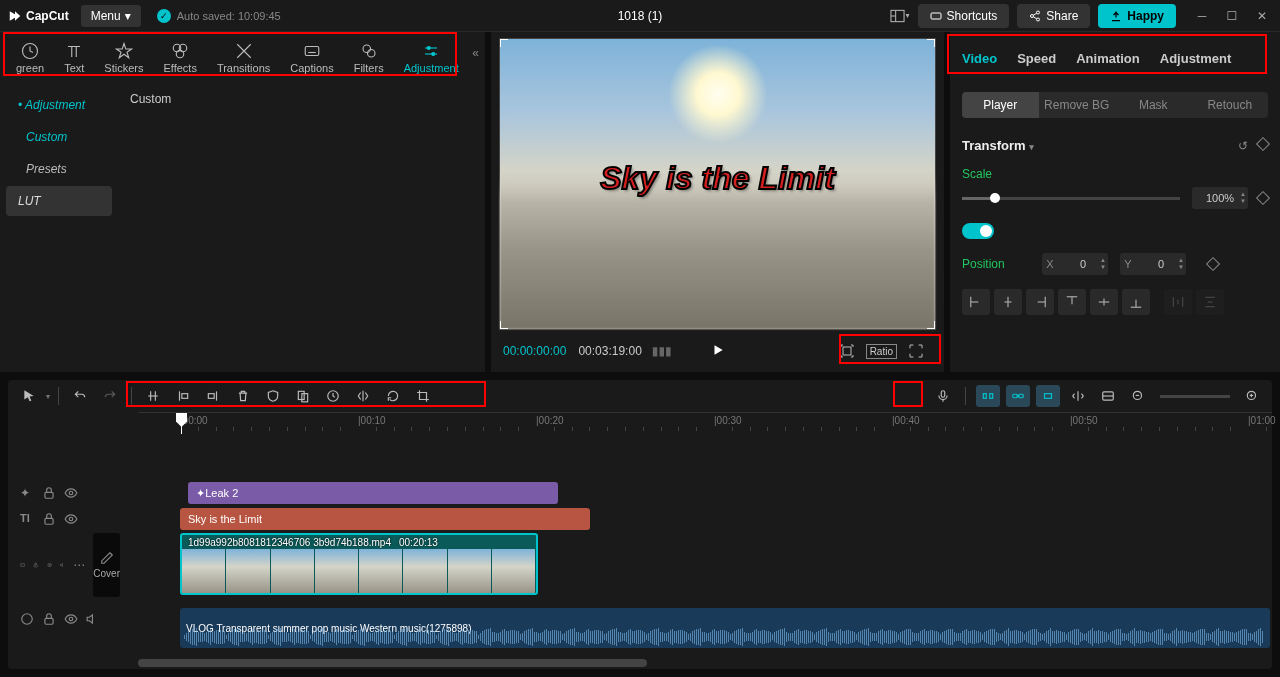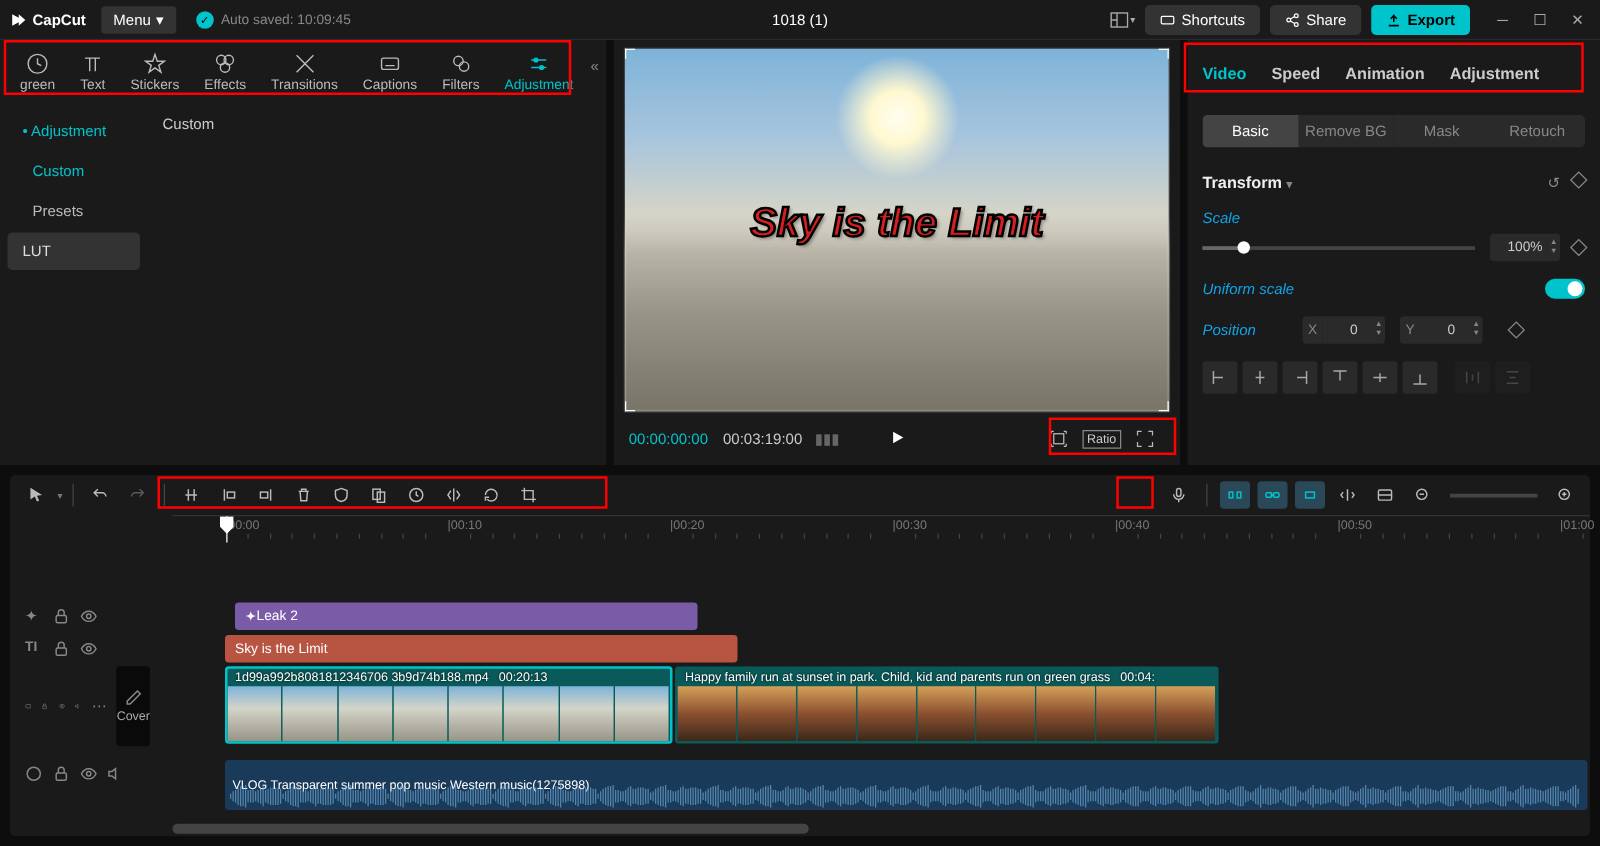--- a/index.html
+++ b/index.html
@@ -24,21 +24,21 @@
 .main-row { display: flex; height: 340px; }
 .left-panel { width: 485px; background: #1a1a1a; display: flex; flex-direction: column; }
 .tool-tabs { height: 52px; display: flex; align-items: center; padding: 0 6px; position: relative; }
 .tool-tab { display: flex; flex-direction: column; align-items: center; gap: 2px; padding: 4px 10px; color: #bbb; font-size: 11px; cursor: pointer; }
 .tool-tab.active { color: #00c4cc; }
 .tool-tab svg { width: 18px; height: 18px; }
 .collapse-btn { position: absolute; right: 6px; top: 14px; color: #888; cursor: pointer; }
 
 .left-content { flex: 1; display: flex; }
 .sidebar { width: 118px; padding: 6px; }
-.side-item { padding: 8px 12px; color: #bbb; font-size: 12px; border-radius: 4px; cursor: pointer; margin-bottom: 2px; }
+.side-item { padding: 8px 12px; color: #bbb; font-size: 12px; border-radius: 4px; cursor: pointer; margin-bottom: 2px; font-style: italic; }
 .side-item.active { color: #00c4cc; }
 .side-item.lut { background: #333; color: #ddd; }
 .content-area { flex: 1; padding: 8px 12px; }
 .content-title { color: #ccc; font-size: 12px; margin-bottom: 8px; }
 .thumb-box { width: 86px; height: 86px; background: #0a0a0a; border-radius: 4px; display: flex; align-items: center; justify-content: center; text-align: center; font-size: 11px; color: #ccc; cursor: pointer; padding: 4px; }
 
 
 .player-panel { flex: 1; background: #1a1a1a; margin-left: 6px; display: flex; flex-direction: column; padding: 0 8px; }
 .player-header { height: 40px; display: flex; align-items: center; justify-content: space-between; color: #aaa; font-size: 12px; padding-top: 12px; }
 .video-preview { flex: 1; background: #000; position: relative; border: 1px solid #444; margin-top: 6px; }
@@ -67,21 +67,21 @@
 .insp-tab { color: #ccc; font-size: 13px; font-weight: 600; cursor: pointer; }
 .insp-tab.active { color: #00c4cc; }
 .insp-subtabs { display: flex; margin-top: 20px; border-radius: 4px; overflow: hidden; }
 .insp-subtab { flex: 1; padding: 6px 0; text-align: center; background: #2a2a2a; color: #888; font-size: 12px; cursor: pointer; }
 .insp-subtab.active { background: #444; color: #fff; }
 .insp-section { margin-top: 20px; }
 .insp-section-h { display: flex; align-items: center; justify-content: space-between; margin-bottom: 14px; }
 .insp-section-h .title { color: #eee; font-size: 13px; font-weight: 600; }
 .insp-icons { display: flex; gap: 10px; color: #888; }
 .insp-row { display: flex; align-items: center; margin-bottom: 14px; }
-.insp-label { width: 80px; color: #0ea5e9; font-size: 12px; font-style: italic; }
+.insp-label { width: 80px; color: #22c55e; font-size: 12px; }
 .slider { flex: 1; height: 3px; background: #444; position: relative; margin-right: 12px; }
 .slider-fill { position: absolute; left: 0; top: 0; bottom: 0; width: 15%; background: #666; }
 .slider-thumb { position: absolute; left: 15%; top: 50%; transform: translate(-50%, -50%); width: 10px; height: 10px; border-radius: 50%; background: #fff; }
 .num-box { width: 56px; height: 22px; background: #2a2a2a; border-radius: 3px; display: flex; align-items: center; justify-content: center; font-size: 11px; color: #ccc; position: relative; }
 .num-box .spin { position: absolute; right: 2px; display: flex; flex-direction: column; font-size: 6px; color: #888; line-height: 7px; }
 .diamond { width: 10px; height: 10px; border: 1px solid #888; transform: rotate(45deg); margin-left: 10px; cursor: pointer; }
 .toggle { width: 32px; height: 16px; background: #00c4cc; border-radius: 8px; position: relative; cursor: pointer; }
 .toggle::after { content: ''; position: absolute; right: 2px; top: 2px; width: 12px; height: 12px; border-radius: 50%; background: #fff; }
 .xy-label { width: 16px; height: 22px; background: #2a2a2a; display: flex; align-items: center; justify-content: center; font-size: 11px; color: #888; border-radius: 3px 0 0 3px; }
 .xy-val { width: 50px; height: 22px; background: #2a2a2a; display: flex; align-items: center; justify-content: center; font-size: 11px; color: #ccc; position: relative; border-radius: 0 3px 3px 0; }
@@ -180,21 +180,21 @@
           <circle cx="18" cy="19" r="3"></circle>
           <line x1="8.6" y1="10.5" x2="15.4" y2="6.5"></line>
           <line x1="8.6" y1="13.5" x2="15.4" y2="17.5"></line>
         </svg>
       <span>Share</span>
     </div>
     <div class="tr-btn export">
       <svg width="12" height="12" viewBox="0 0 24 24" fill="none" stroke="currentColor" stroke-width="2.5">
           <path d="M12 3v12m-5-5l5-5 5 5M4 21h16"></path>
         </svg>
-      <span>Export</span>
+      <span>Happy</span>
     </div>
     <div class="win-controls">
       <div class="win-btn">─</div>
       <div class="win-btn">☐</div>
       <div class="win-btn">✕</div>
     </div>
   </div>
 </div>
 
 <div class="main-row">
@@ -308,21 +308,21 @@
   </div>
 
   <div class="inspector">
     <div class="insp-tabs">
       <div class="insp-tab active">Video</div>
       <div class="insp-tab">Speed</div>
       <div class="insp-tab">Animation</div>
       <div class="insp-tab">Adjustment</div>
     </div>
     <div class="insp-subtabs">
-      <div class="insp-subtab active">Basic</div>
+      <div class="insp-subtab active">Player</div>
       <div class="insp-subtab">Remove BG</div>
       <div class="insp-subtab">Mask</div>
       <div class="insp-subtab">Retouch</div>
     </div>
     <div class="insp-section">
       <div class="insp-section-h">
         <span class="title"><span>Transform</span> <span style="font-size:9px;color:#888">▾</span></span>
         <div class="insp-icons">
           <span style="cursor:pointer">↺</span>
           <div class="diamond" style="margin-left:0"></div>
@@ -341,21 +341,20 @@
             <span>100%</span>
             <div class="spin">
               <span>▲</span>
               <span>▼</span>
             </div>
           </div>
         <div class="diamond"></div>
       </div>
 
       <div class="insp-row">
-        <div class="insp-label" style="width:auto;flex:1">Uniform scale</div>
         <div class="toggle"></div>
       </div>
 
       <div class="insp-row">
         <div class="insp-label">Position</div>
         <div class="xy-group">
             <div class="xy-label">X</div>
             <div class="xy-val">
               <span>0</span>
               <div class="spin">
@@ -710,37 +709,20 @@
           </div>
         <div class="video-thumbs">
           <div class="vthumb"></div>
             <div class="vthumb"></div>
             <div class="vthumb"></div>
             <div class="vthumb"></div>
             <div class="vthumb"></div>
             <div class="vthumb"></div>
             <div class="vthumb"></div>
             <div class="vthumb"></div>
-        </div>
-      </div>
-      <div class="track track-video secondary" style="left:402px;width:435px">
-        <div class="vlabel">
-            <span>Happy family run at sunset in park. Child, kid and parents run on green grass</span>
-            <span>00:04:</span>
-          </div>
-        <div class="video-thumbs">
-          <div class="vthumb sunset"></div>
-            <div class="vthumb sunset"></div>
-            <div class="vthumb sunset"></div>
-            <div class="vthumb sunset"></div>
-            <div class="vthumb sunset"></div>
-            <div class="vthumb sunset"></div>
-            <div class="vthumb sunset"></div>
-            <div class="vthumb sunset"></div>
-            <div class="vthumb sunset"></div>
         </div>
       </div>
 
       <div class="track track-audio" style="left:42px;width:1090px">
         <div class="alabel">VLOG Transparent summer pop music Western music(1275898)</div>
         <div class="waveform" id="waveform">
             <div class="wave-bar" style="height: 4px;"></div>
             <div class="wave-bar" style="height: 7.36416px;"></div>
             <div class="wave-bar" style="height: 10.5171px;"></div>
             <div class="wave-bar" style="height: 13.2666px;"></div>

